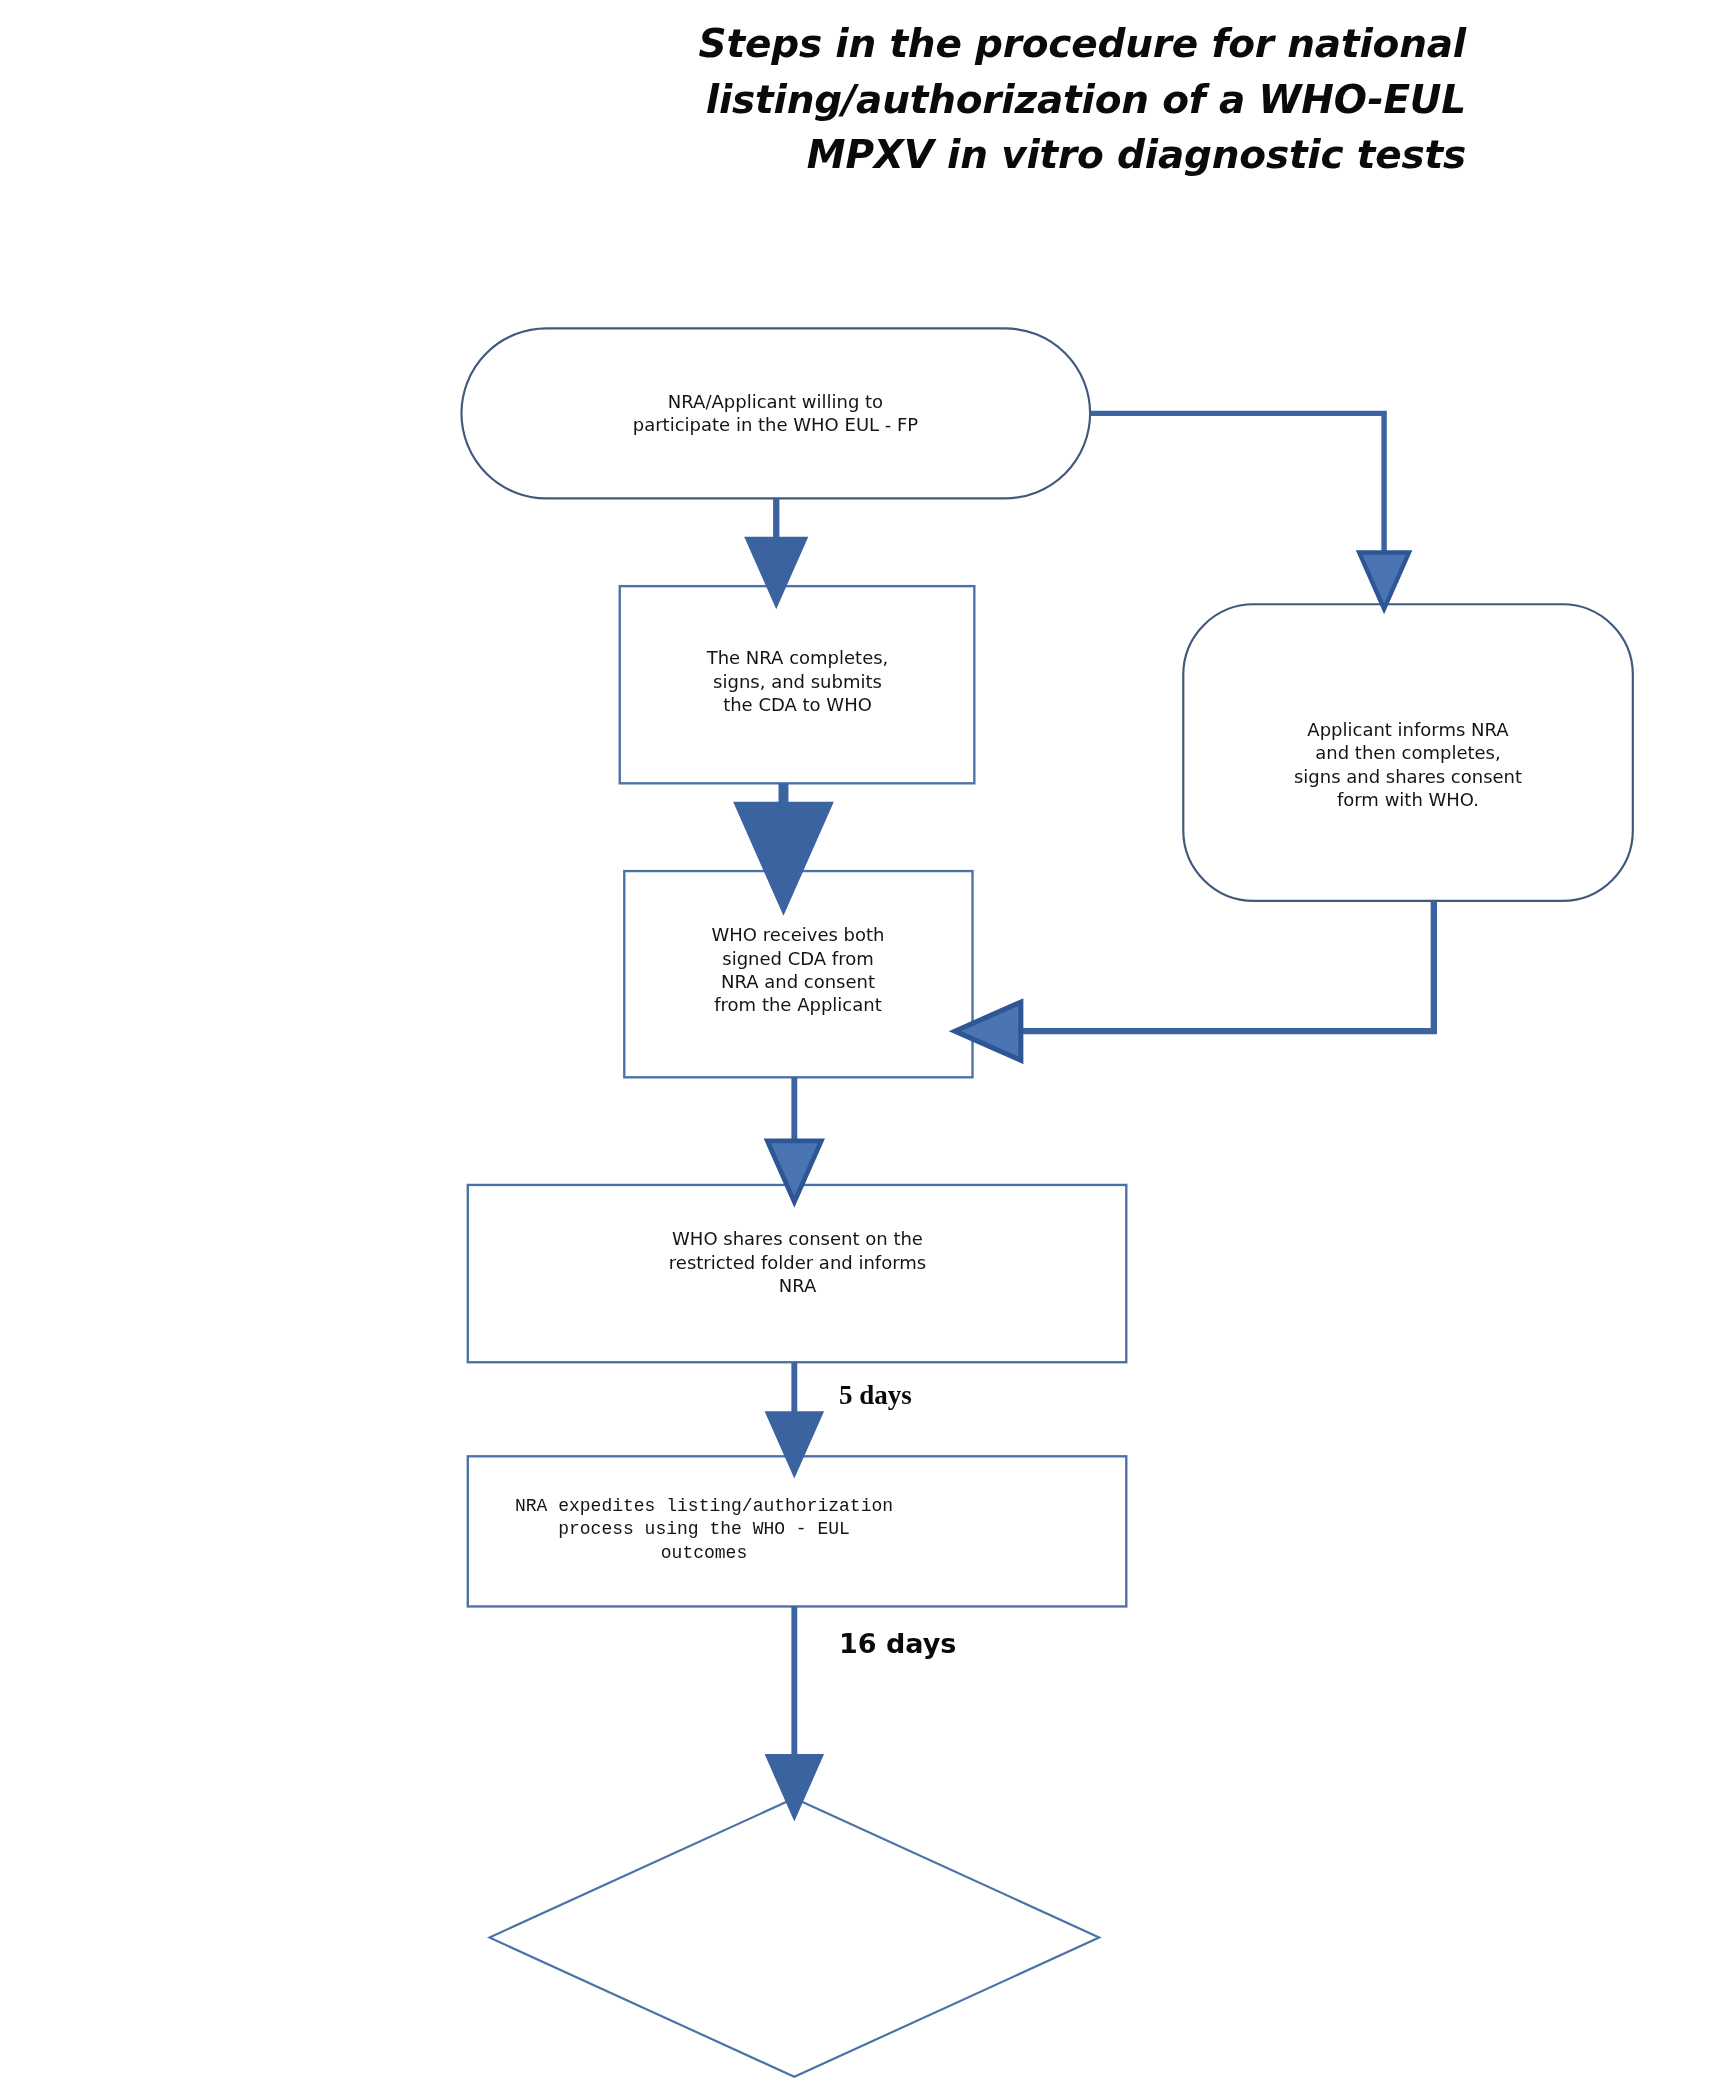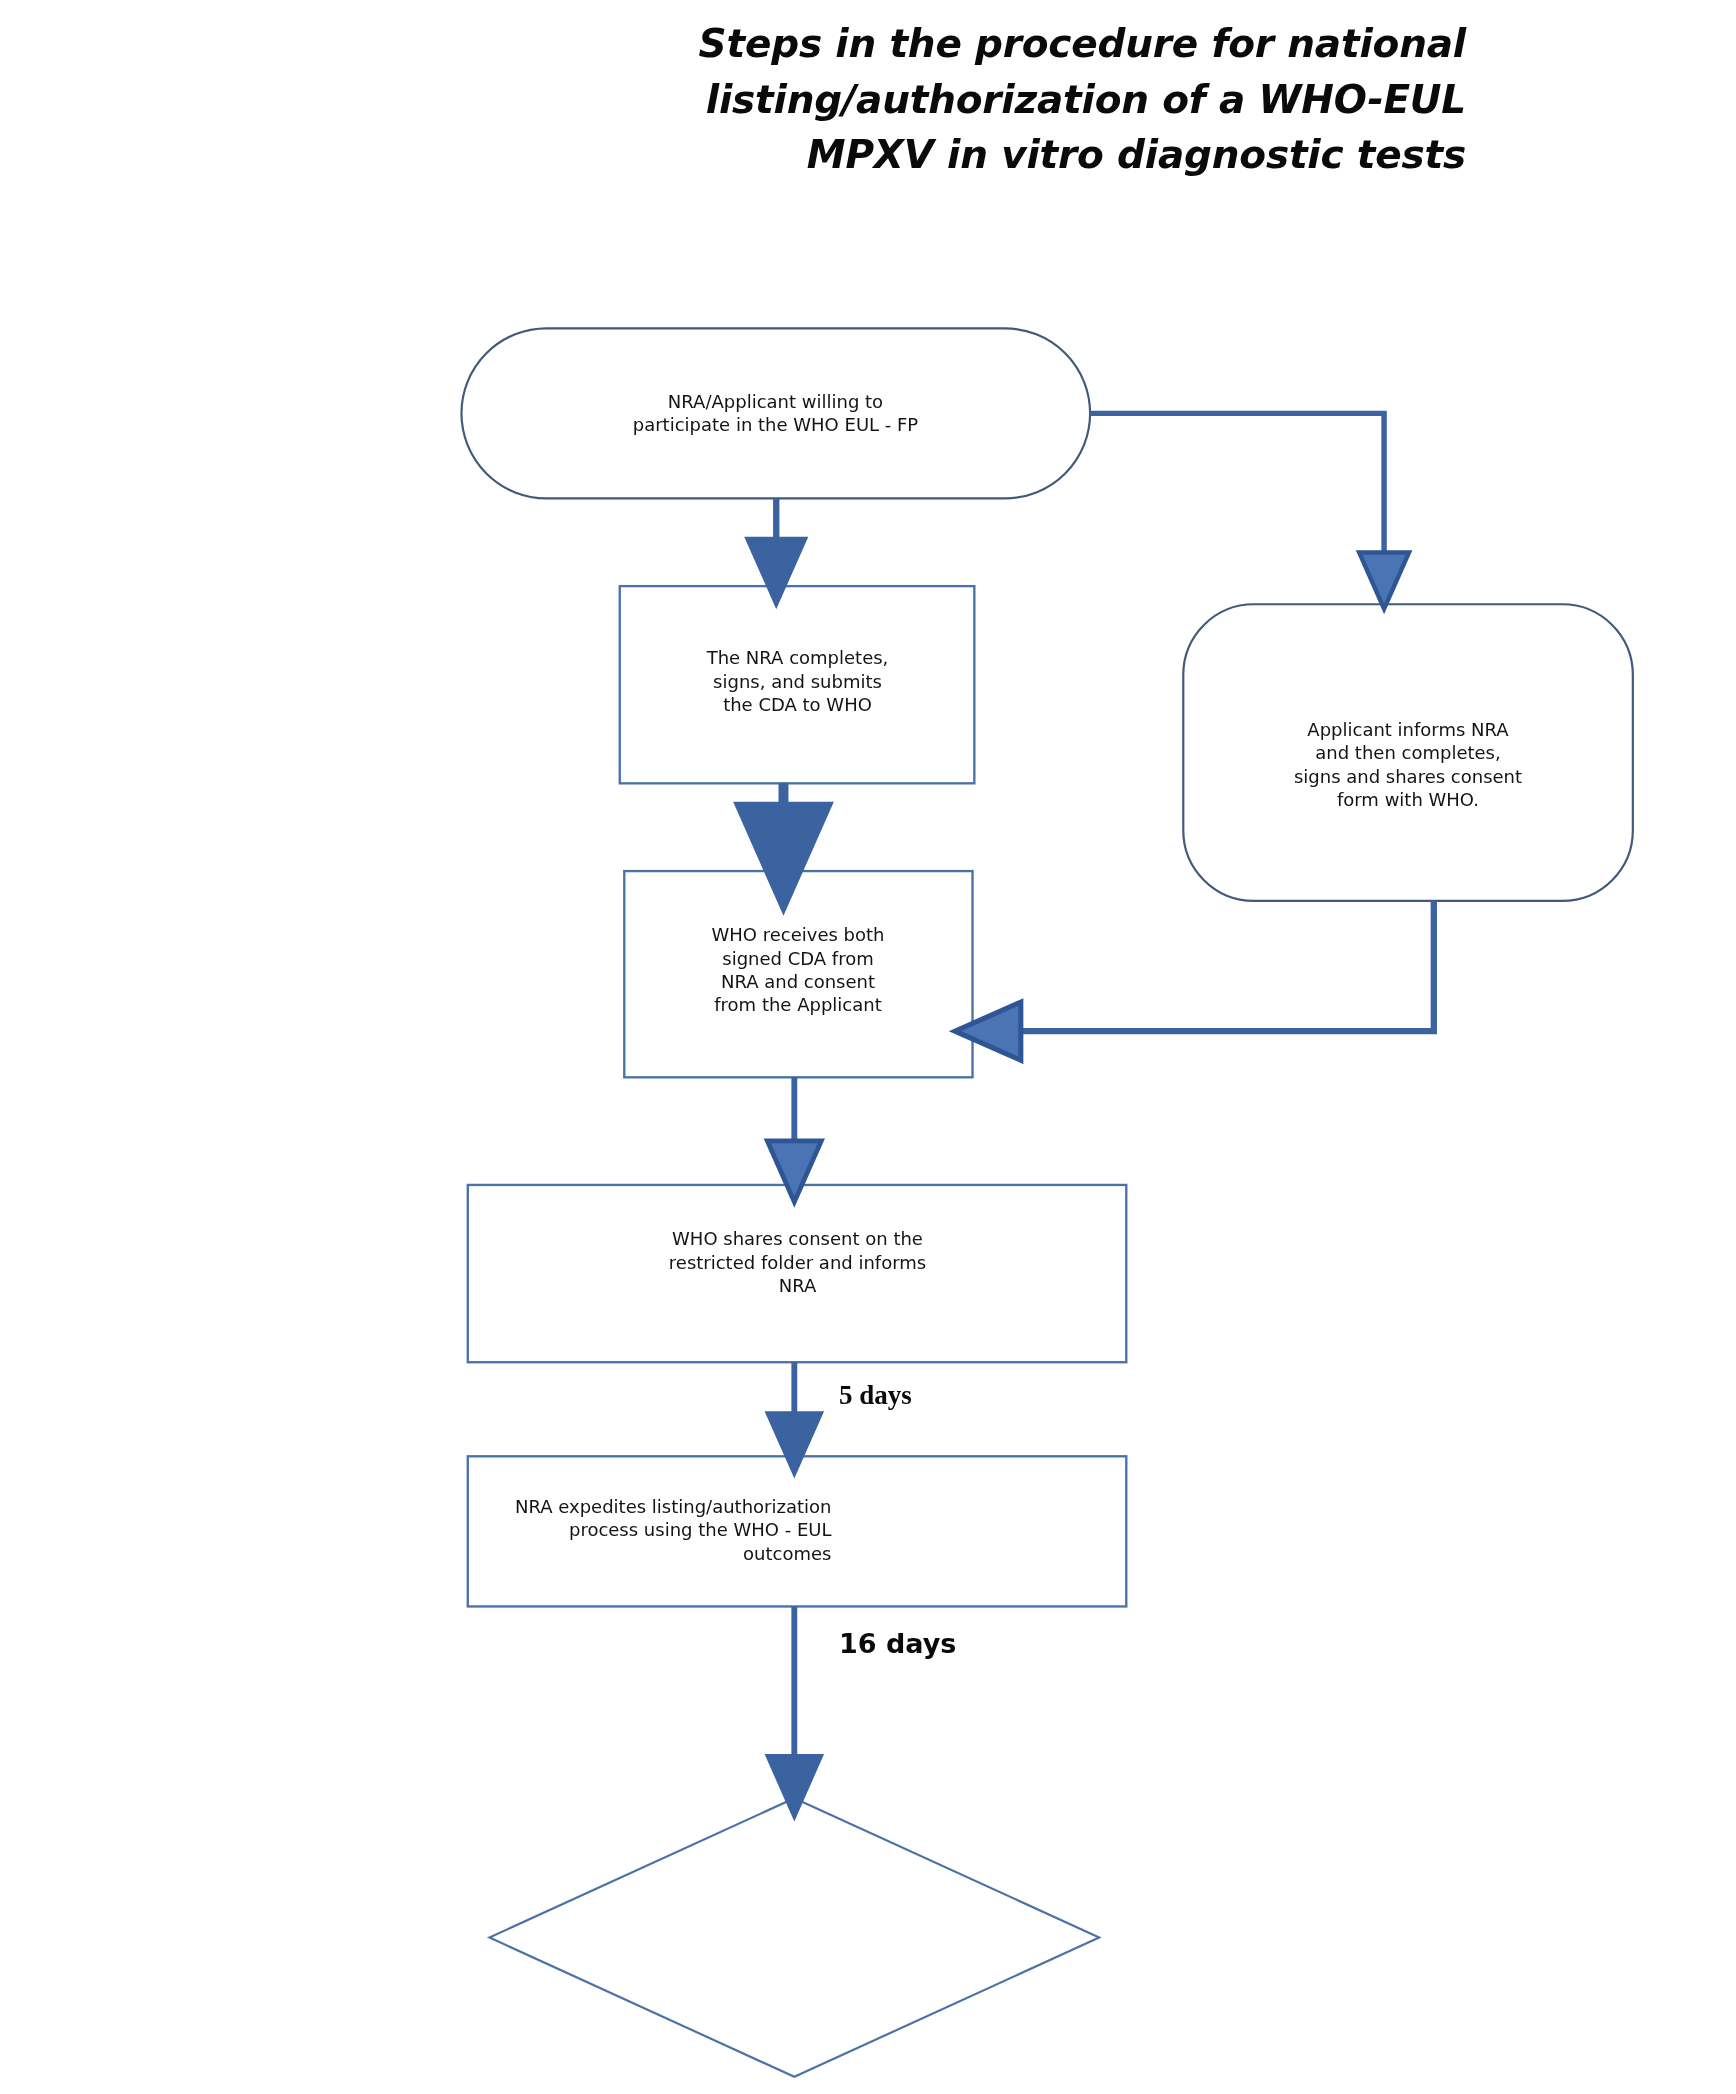--- a/index.html
+++ b/index.html
@@ -58,21 +58,22 @@
     text-align: center;
     color: #141414;
     font-family: "DejaVu Sans", "Liberation Sans", sans-serif;
     font-size: 18px;
     line-height: 1.30;
     white-space: pre-line;
     box-sizing: border-box;
   }
   .nodetext.leftalign {
     justify-content: flex-start;
-    text-align: right;
+    text-align: center;
+    font-family: Liberation Mono, monospace;
   }
 
   
   .edgelabel {
     position: absolute;
     font-family: "DejaVu Sans", "Liberation Sans", sans-serif;
     font-weight: bold;
     font-size: 27px;
     color: #0a0a0a;
     white-space: nowrap;

